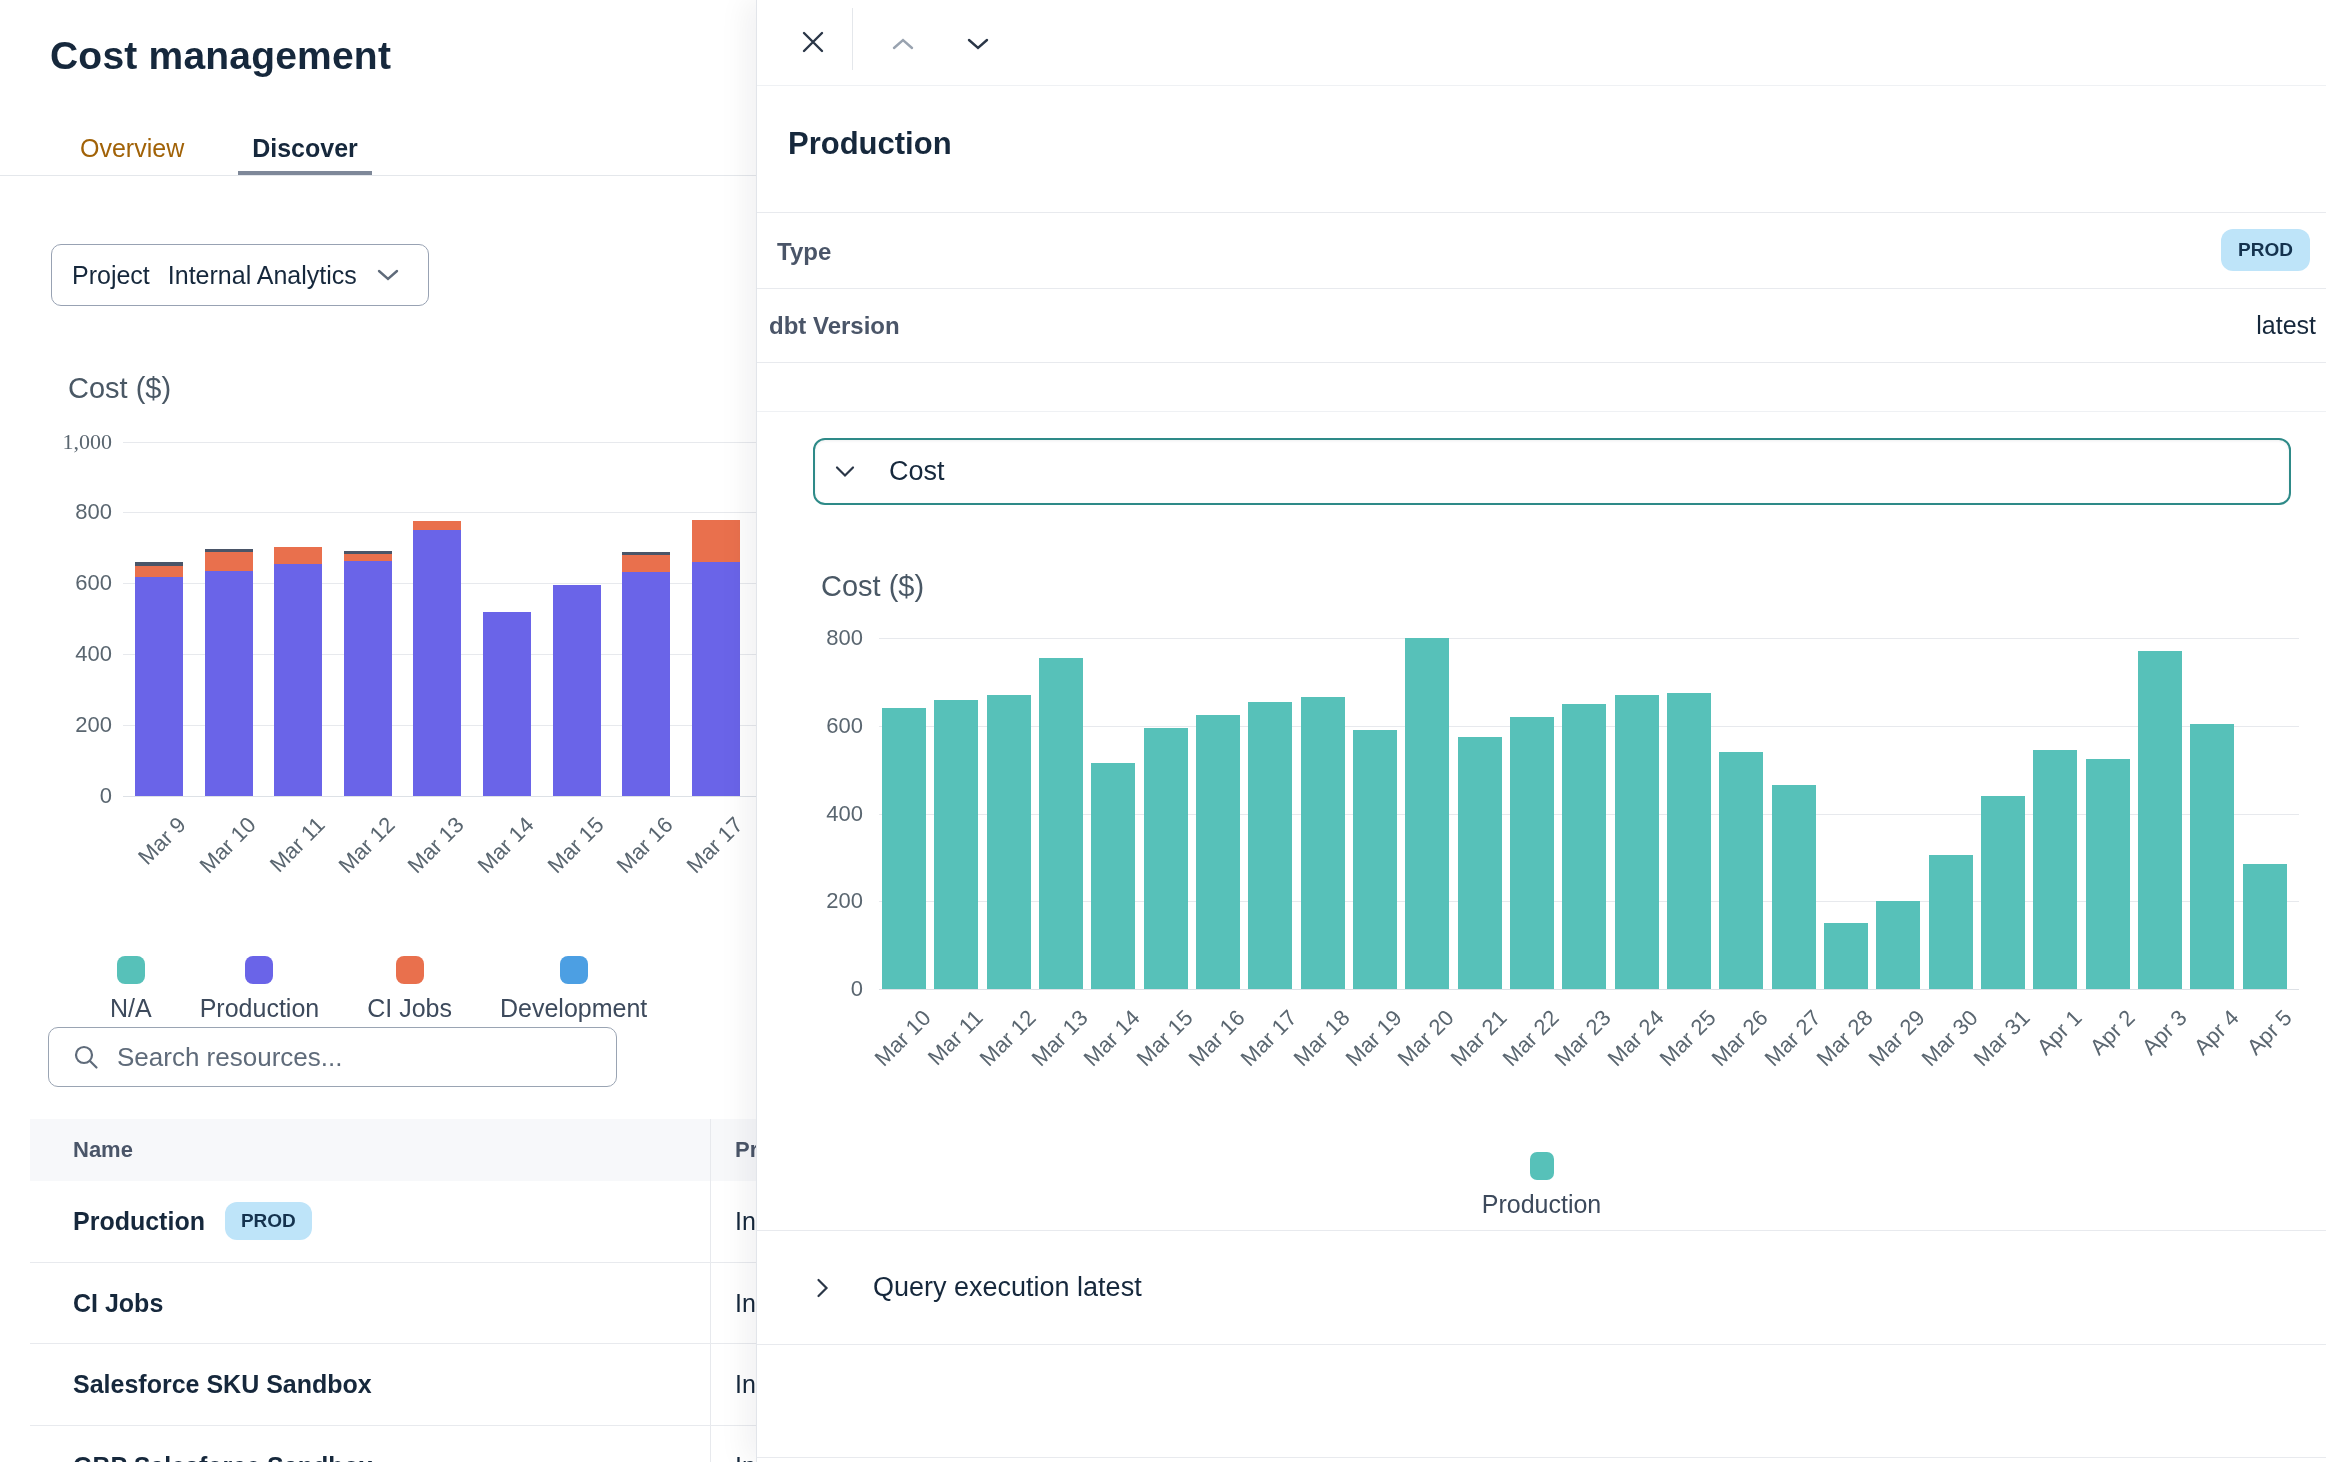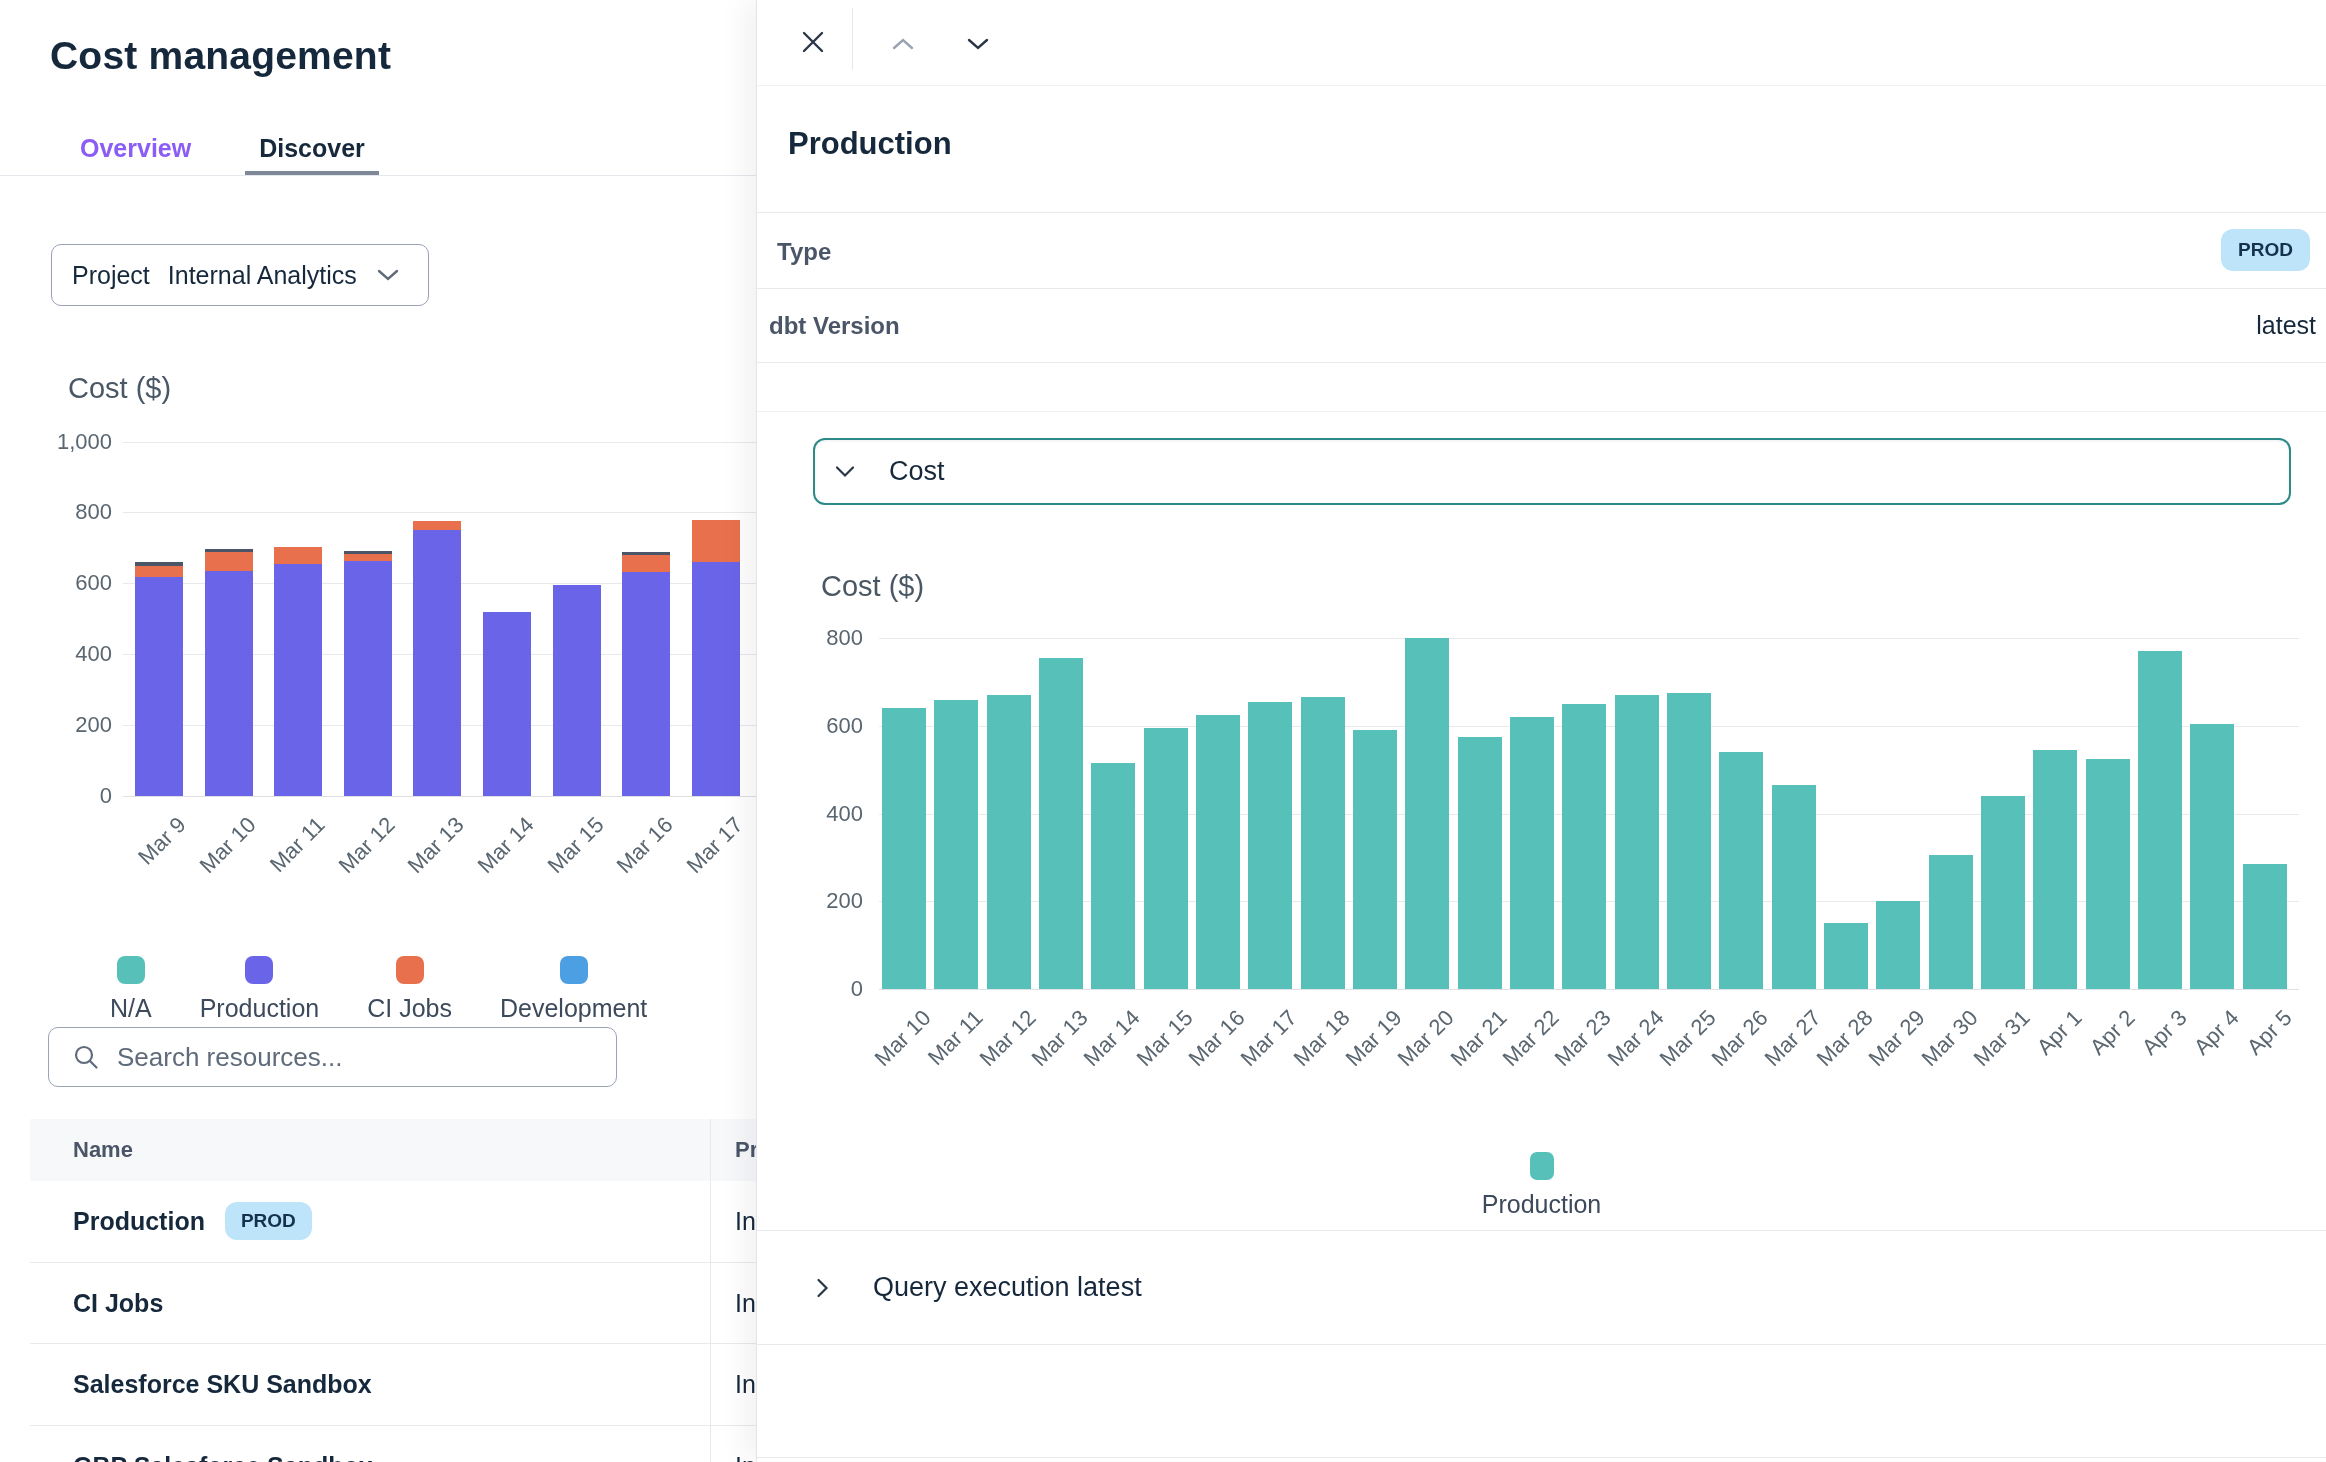--- a/index.html
+++ b/index.html
@@ -3,21 +3,21 @@
 <meta charset="utf-8">
 <style>
   * { margin:0; padding:0; box-sizing:border-box; }
   html,body { width:2326px; height:1462px; overflow:hidden; background:#ffffff;
               font-family:"Liberation Sans", sans-serif; color:#16283C; }
   #app { position:relative; width:2326px; height:1462px; }
 
   
   #page-title { position:absolute; left:50px; top:34px; font-size:39px; font-weight:bold; color:#16283C; letter-spacing:0.2px; }
   #tab-bar { position:absolute; left:66px; top:128px; display:flex; gap:40px; height:48px; }
-  .tab { font-size:25px; color:#8b5cf6; padding:6px 14px 12px 14px; cursor:pointer;font-weight:bold; }
+  .tab { font-size:25px; color:#a16207; padding:6px 14px 12px 14px; cursor:pointer; }
   .tab.active { font-weight:bold; color:#16283C; border-bottom:5px solid #7E8899; }
   #tabs-divider { position:absolute; left:0; top:175px; width:756px; height:1px; background:#E4E7EB; }
 
   #project-filter { position:absolute; left:51px; top:244px; width:378px; height:62px;
     border:1.5px solid #98A2B3; border-radius:10px; display:flex; align-items:center;
     padding:0 20px; cursor:pointer; background:#fff; }
   #project-filter .pf-label { font-size:25px; color:#16283C; }
   #project-filter .pf-value { font-size:25px; color:#16283C; margin-left:18px; }
   #project-filter svg { margin-left:20px; }
 
@@ -101,21 +101,21 @@
       <span class="pf-label">Project</span>
       <span class="pf-value">Internal Analytics</span>
       <svg width="22" height="14" viewBox="0 0 22 14">
           <path d="M2 3 L11 11 L20 3" fill="none" stroke="#5F6B7A" stroke-width="2.4" stroke-linecap="round"></path>
         </svg>
     </div>
 
     <div class="chart-title" style="left:68px; top:372px;">Cost ($)</div>
     <div id="left-chart-layer" style="position: absolute; inset: 0px;">
         <div class="gridline" style="left: 123px; width: 635px; top: 441.5px;"></div>
-        <div class="ytick" style="left: 0px; width: 112px; top: 426.5px;">1,000</div>
+        <div class="ytick" style="left: 0px; width: 112px; top: 426.5px; font-family: Liberation Serif, serif;">1,000</div>
         <div class="gridline" style="left: 123px; width: 635px; top: 512.4px;"></div>
         <div class="ytick" style="left: 0px; width: 112px; top: 497.4px;">800</div>
         <div class="gridline" style="left: 123px; width: 635px; top: 583.3px;"></div>
         <div class="ytick" style="left: 0px; width: 112px; top: 568.3px;">600</div>
         <div class="gridline" style="left: 123px; width: 635px; top: 654.2px;"></div>
         <div class="ytick" style="left: 0px; width: 112px; top: 639.2px;">400</div>
         <div class="gridline" style="left: 123px; width: 635px; top: 725.1px;"></div>
         <div class="ytick" style="left: 0px; width: 112px; top: 710.1px;">200</div>
         <div class="gridline base" style="left: 123px; width: 635px; top: 796px;"></div>
         <div class="ytick" style="left: 0px; width: 112px; top: 781px;">0</div>

